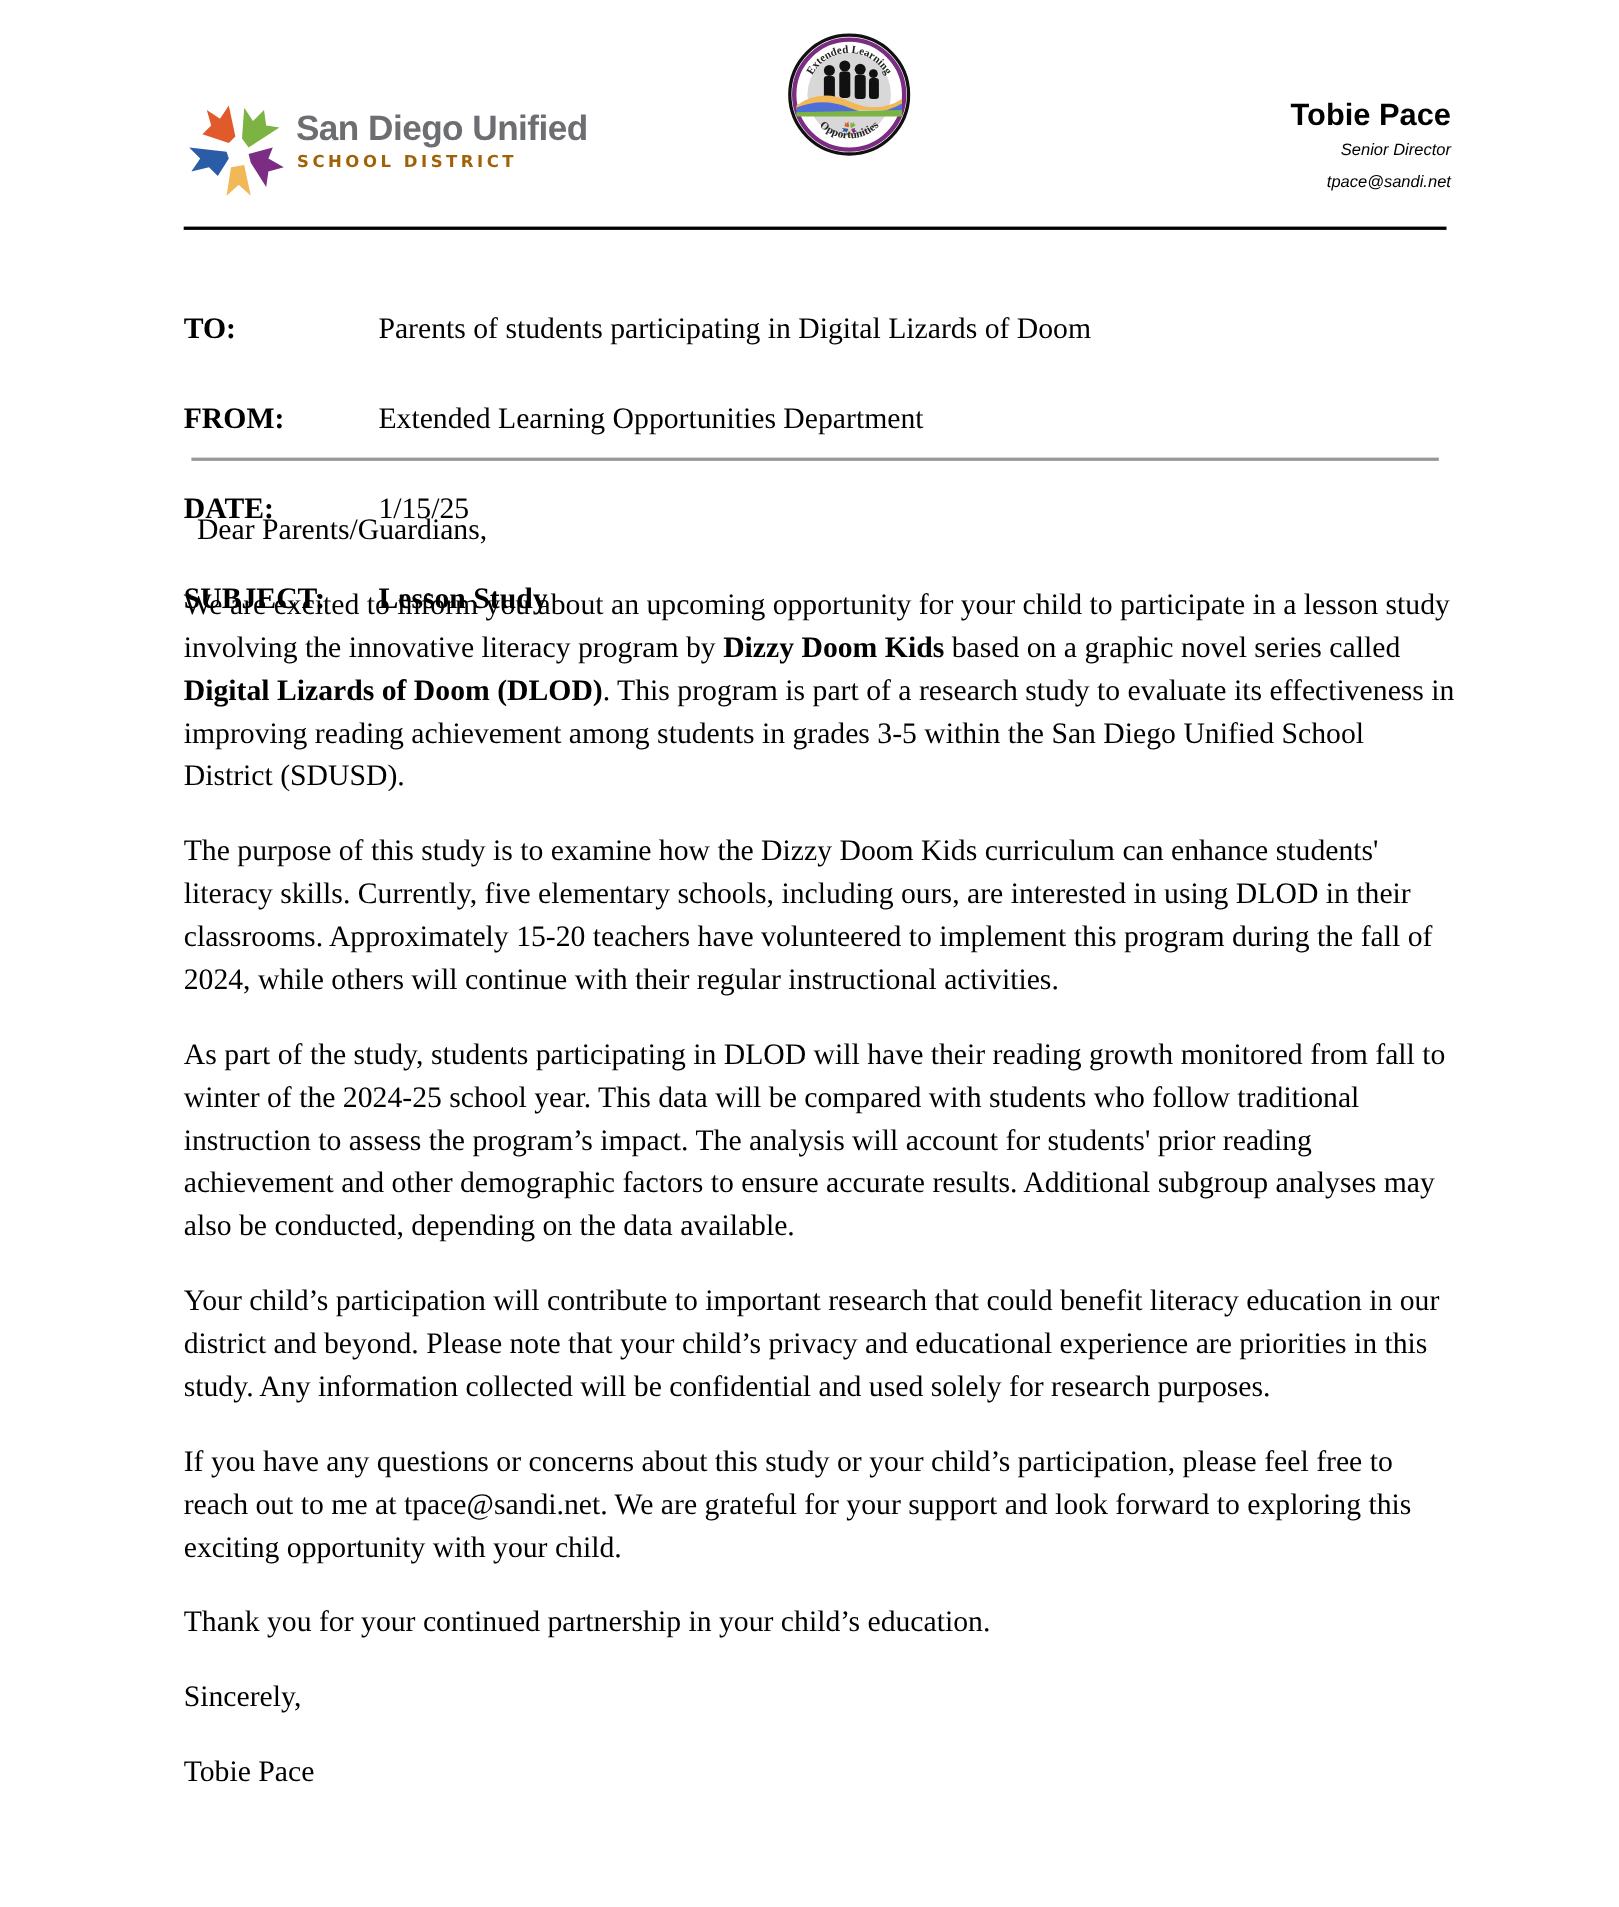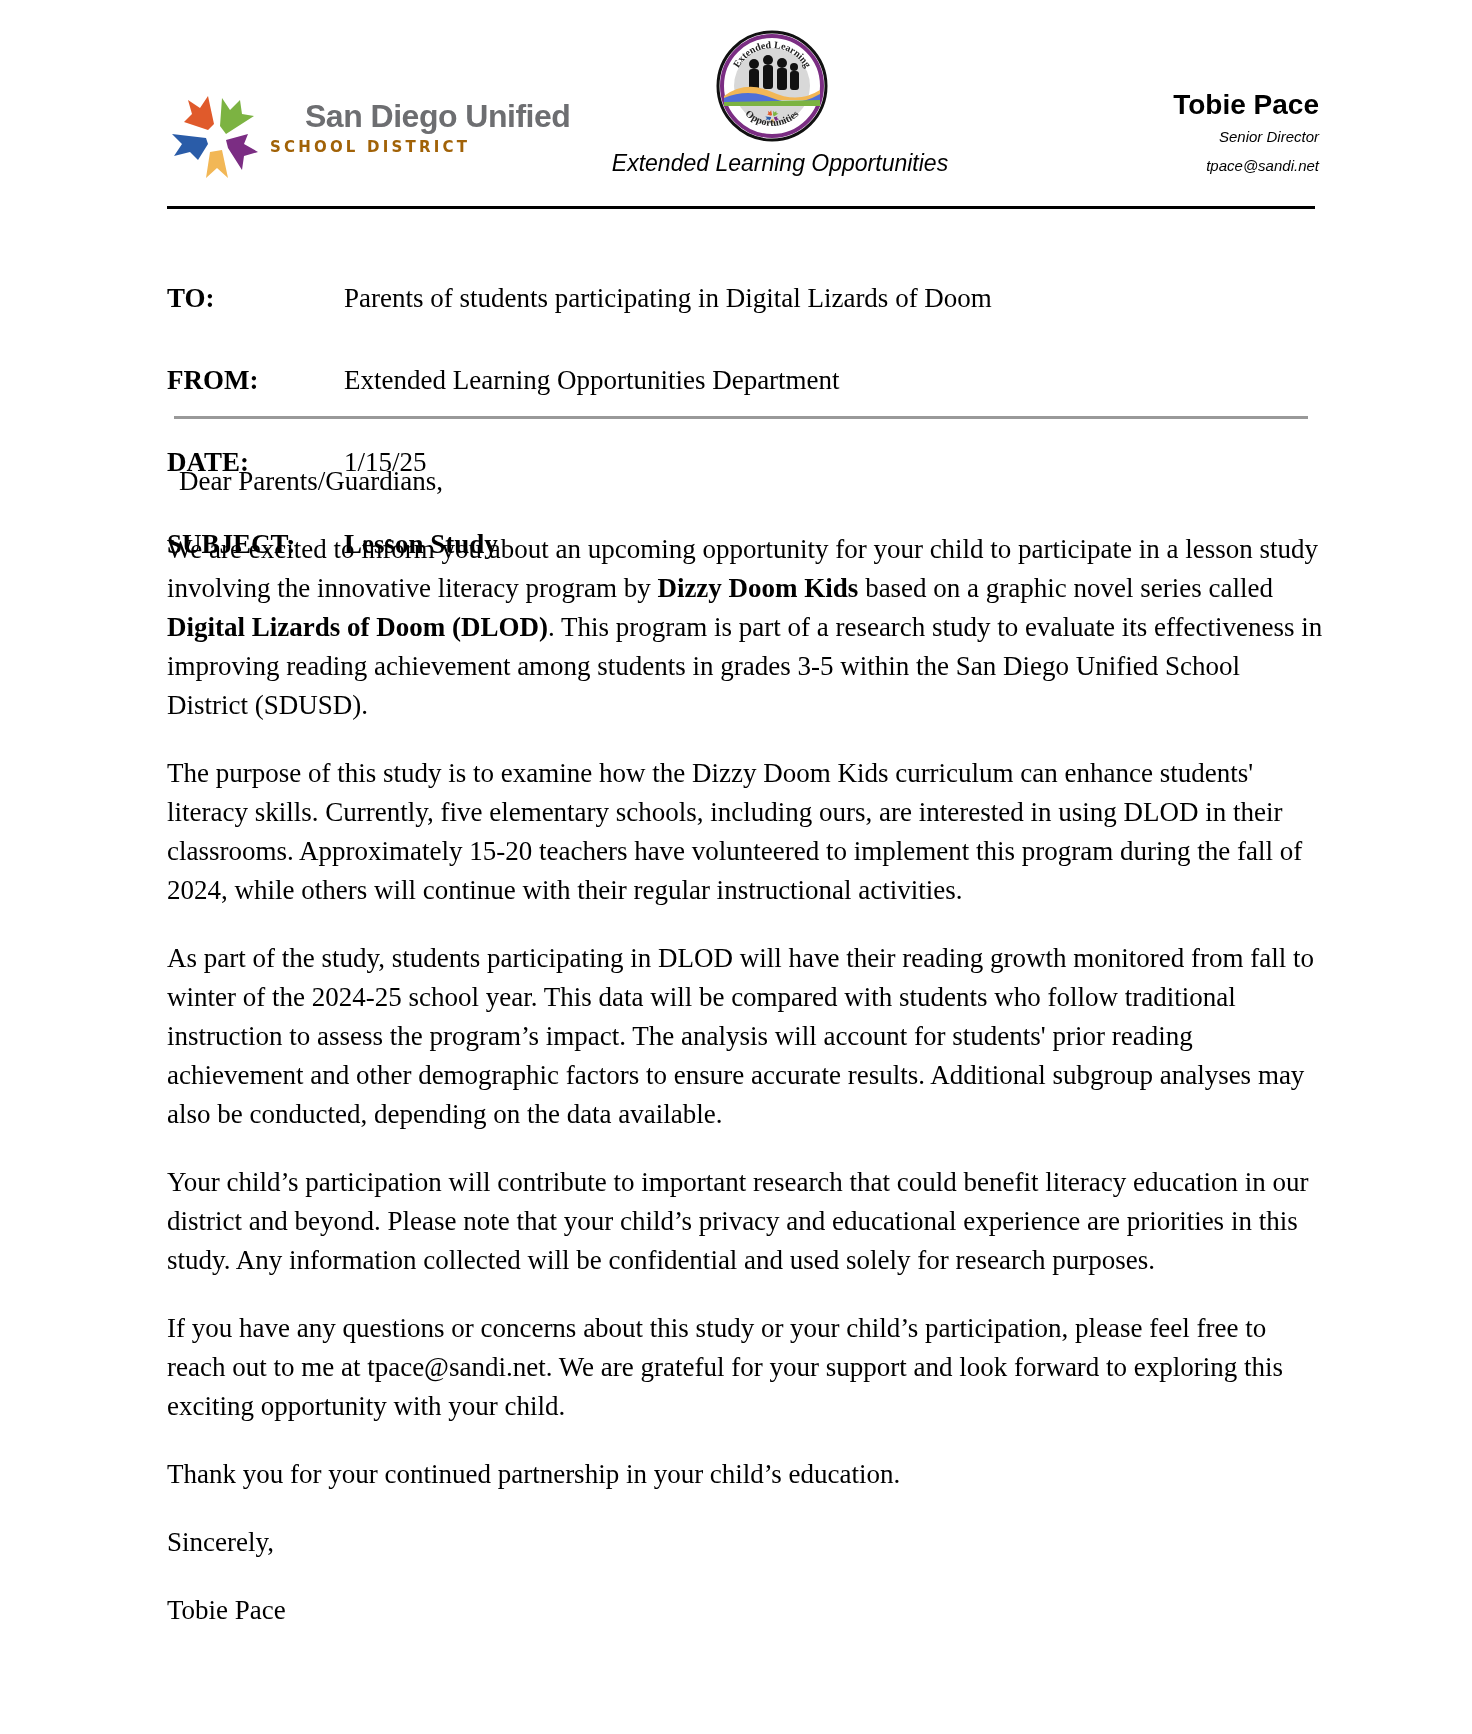--- a/index.html
+++ b/index.html
@@ -3,21 +3,21 @@
 <meta charset="utf-8">
 <style>
   html, body { margin: 0; padding: 0; background: #ffffff; }
   body { width: 1472px; height: 1734px; position: relative; overflow: hidden; color: #000; }
   .page { position: absolute; left: 0; top: 0; width: 1472px; height: 1734px; }
 
   
   .header { position: absolute; left: 0; top: 0; width: 1472px; height: 210px; }
   .sdusd-logo { position: absolute; left: 170px; top: 94px; width: 350px; height: 86px; }
   .sdusd-star { position: absolute; left: 0; top: 0; width: 90px; height: 86px; }
-  .sdusd-name { position: absolute; left: 99px; top: 4px; font-family: "Liberation Sans", sans-serif; font-weight: bold; font-size: 32px; color: #6d6e71; letter-spacing: -0.5px; white-space: nowrap; margin-left: 36px; }
+  .sdusd-name { position: absolute; left: 99px; top: 4px; font-family: "Liberation Sans", sans-serif; font-weight: bold; font-size: 32px; color: #6d6e71; letter-spacing: -0.5px; white-space: nowrap; }
   .sdusd-sub { position: absolute; left: 100px; top: 44px; font-family: "DejaVu Sans", sans-serif; font-weight: bold; font-size: 15px; color: #a16207; letter-spacing: 3.2px; white-space: nowrap; }
 
   .elo-badge { position: absolute; left: 716px; top: 30px; width: 112px; height: 112px; }
   .elo-caption { position: absolute; left: 560px; top: 150px; width: 440px; text-align: center; font-family: "Liberation Sans", sans-serif; font-style: italic; font-size: 23px; }
 
   .contact { position: absolute; right: 153px; top: 88px; text-align: right; font-family: "Liberation Sans", sans-serif; }
   .contact-name { font-weight: bold; font-size: 28px; line-height: 34px; }
   .contact-title, .contact-email { font-style: italic; font-size: 15px; line-height: 29px; margin-left: 44px; }
 
   .rule-black { position: absolute; left: 167px; top: 206px; width: 1148px; height: 3px; background: #000; }
@@ -92,21 +92,20 @@
         <path id="arcBot" d="M20,70 A38,38 0 0 0 92,70"></path>
       </defs>
       <text font-family="Liberation Serif, serif" font-size="10" font-weight="bold" fill="#222">
         <textPath href="#arcTop" startOffset="50%" text-anchor="middle">Extended Learning</textPath>
       </text>
       <text font-family="Liberation Serif, serif" font-size="10" font-weight="bold" fill="#222">
         <textPath href="#arcBot" startOffset="50%" text-anchor="middle">Opportunities</textPath>
       </text>
     </svg>
 
-    <div class="elo-caption">Extended Learning Opportunities</div>
 
     <div class="contact">
       <div class="contact-name">Tobie Pace</div>
       <div class="contact-title">Senior Director</div>
       <div class="contact-email">tpace@sandi.net</div>
     </div>
   </div>
 
   <div class="rule-black"></div>
 

